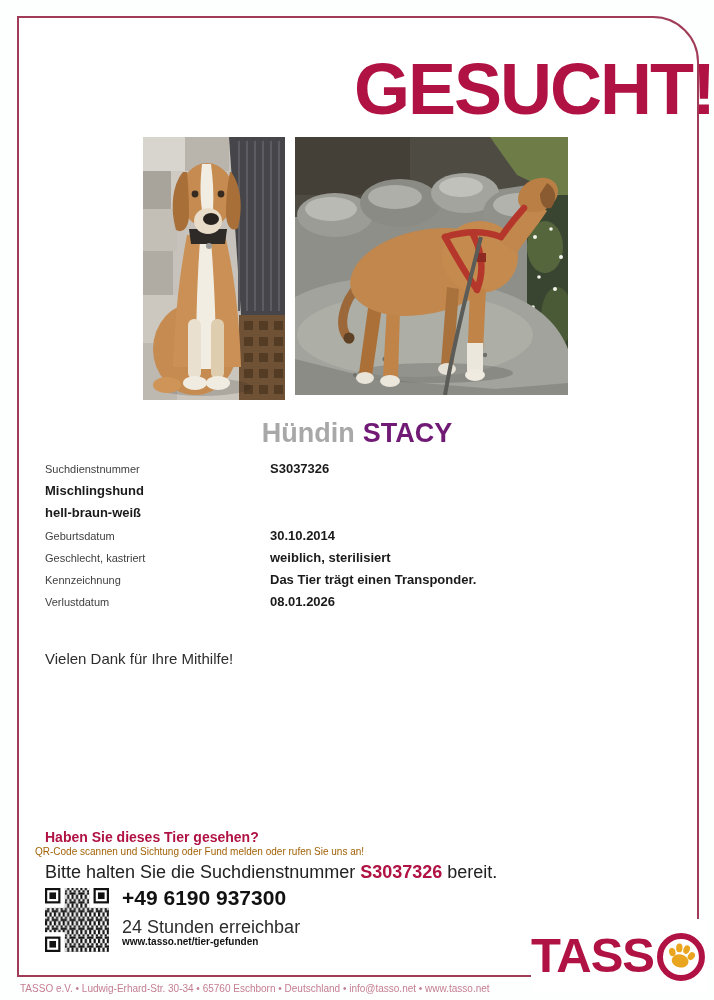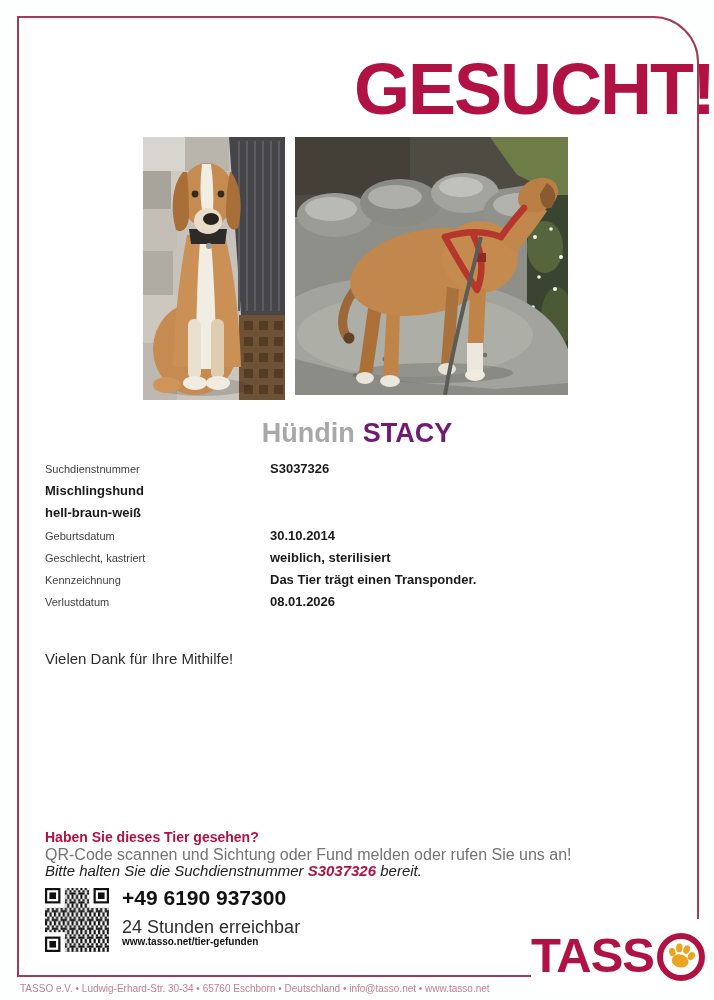--- a/index.html
+++ b/index.html
@@ -22,22 +22,22 @@
     position:absolute;left:0;top:418px;width:714px;text-align:center;font-size:27px;
   }
   .name-type{color:#a8a8a8;font-weight:700;}
   .name-name{color:#701a75;font-weight:700;margin-left:8px;}
   .details{position:absolute;left:45px;top:461px;width:560px;}
   .detail-row{display:flex;height:22.2px;align-items:flex-start;}
   .detail-label{width:225px;font-size:11px;color:#3f3f3f;padding-top:2px;}
   .detail-value{font-size:13px;font-weight:700;color:#1a1a1a;}
   .thanks{position:absolute;left:45px;top:650px;font-size:15px;color:#2d2d2d;}
   .contact-heading{position:absolute;left:45px;top:829px;font-size:14px;font-weight:700;color:#b01243;}
-  .contact-line1{position:absolute;left:45px;top:846px;font-size:16px;color:#737373;}
-  .contact-line2{position:absolute;left:45px;top:862px;font-size:15px;color:#222;font-style:italic;}
+  .contact-line1{position:absolute;left:35px;top:846px;font-size:10px;color:#a16207;}
+  .contact-line2{position:absolute;left:45px;top:862px;font-size:18px;color:#222;}
   .contact-line2 .sdn{color:#b01243;font-weight:700;}
   .qr{position:absolute;left:45px;top:888px;width:64px;height:64px;}
   .phone{position:absolute;left:122px;top:886px;font-size:21px;font-weight:700;color:#111;}
   .availability{position:absolute;left:122px;top:917px;font-size:18px;color:#2d2d2d;}
   .site-url{position:absolute;left:122px;top:936px;font-size:10px;font-weight:700;color:#111;}
   .logo{
     position:absolute;left:531px;top:919px;width:176px;height:72px;background:#ffffff;
     display:flex;align-items:center;justify-content:flex-start;z-index:5;
   }
   .logo-text{font-size:49px;font-weight:700;color:#b01243;letter-spacing:-1px;line-height:1;}

